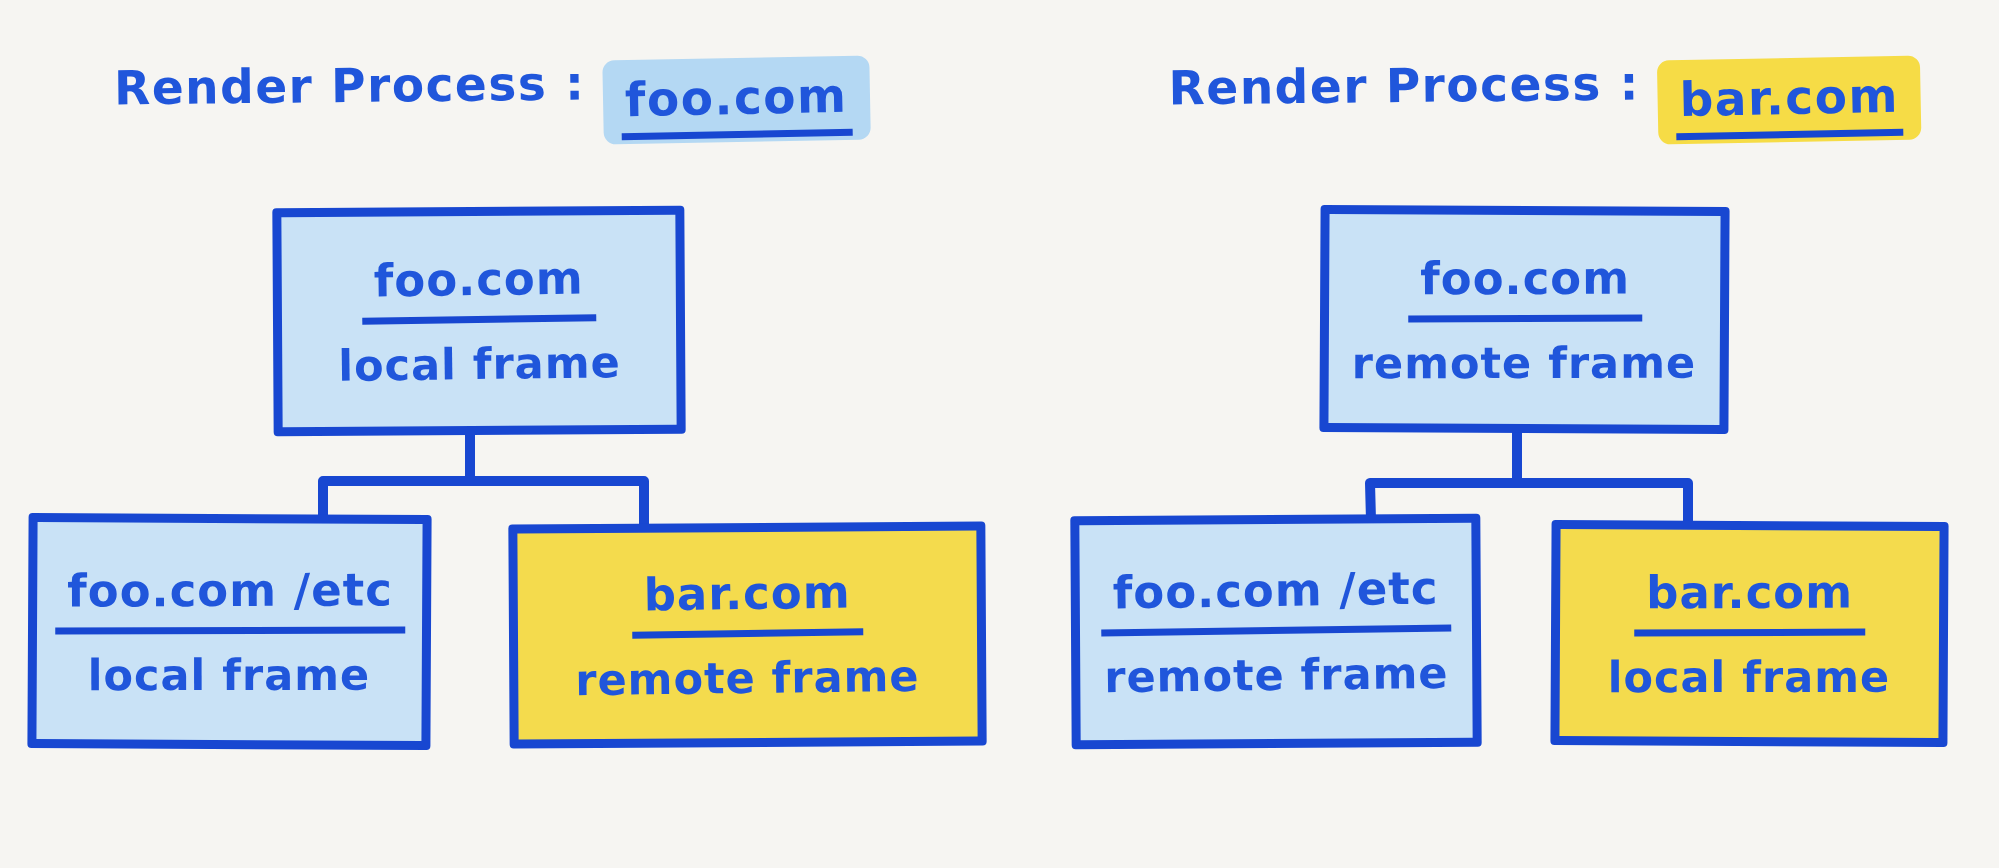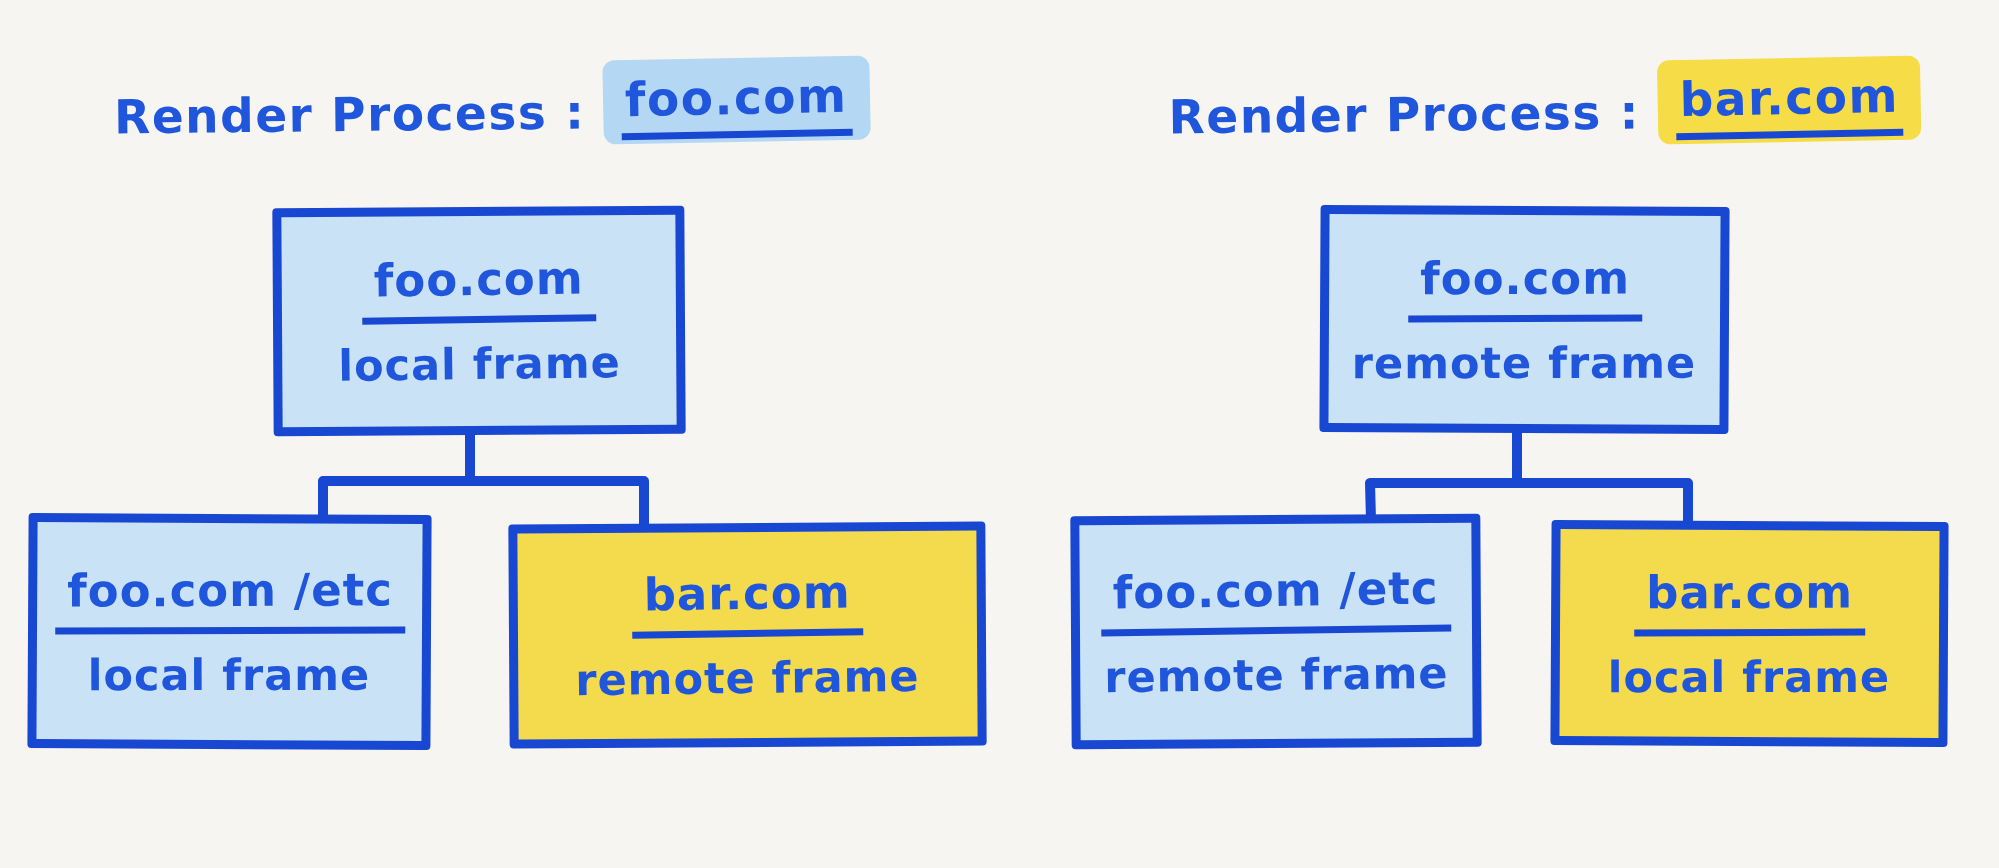--- a/index.html
+++ b/index.html
@@ -18,21 +18,21 @@
     width:1999px;height:868px;overflow:hidden;
   }
   .canvas{
     position:relative;width:1999px;height:868px;background:var(--bg);
   }
   svg.connectors{position:absolute;left:0;top:0;pointer-events:none;}
 
   
   .title{
     position:absolute;top:58px;transform:translateX(-50%);
-    display:flex;align-items:flex-end;gap:18px;white-space:nowrap;
+    display:flex;align-items:flex-start;gap:18px;white-space:nowrap;
     color:var(--text);font-weight:bold;font-size:47px;letter-spacing:1.5px;
   }
   .title .prefix{transform:rotate(-0.6deg);}
   .hl{
     display:inline-block;padding:12px 18px 4px 18px;border-radius:12px;
     transform:rotate(-1.1deg);
   }
   .hl-blue{background:var(--hl-blue);}
   .hl-yellow{background:var(--hl-yellow);}
   .hl .hl-text{

